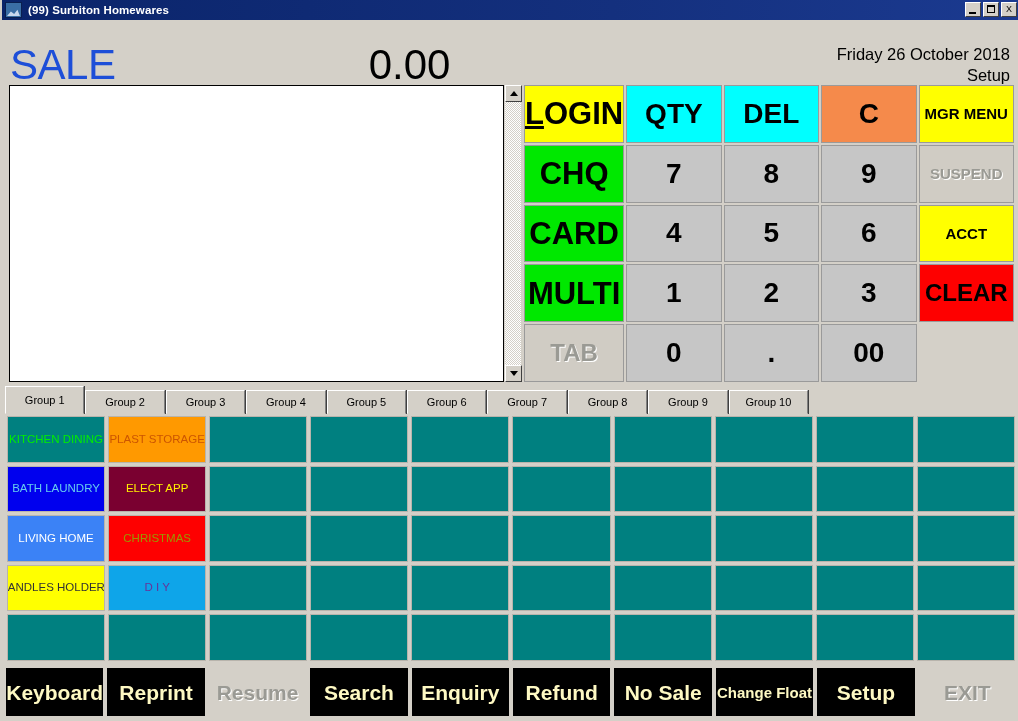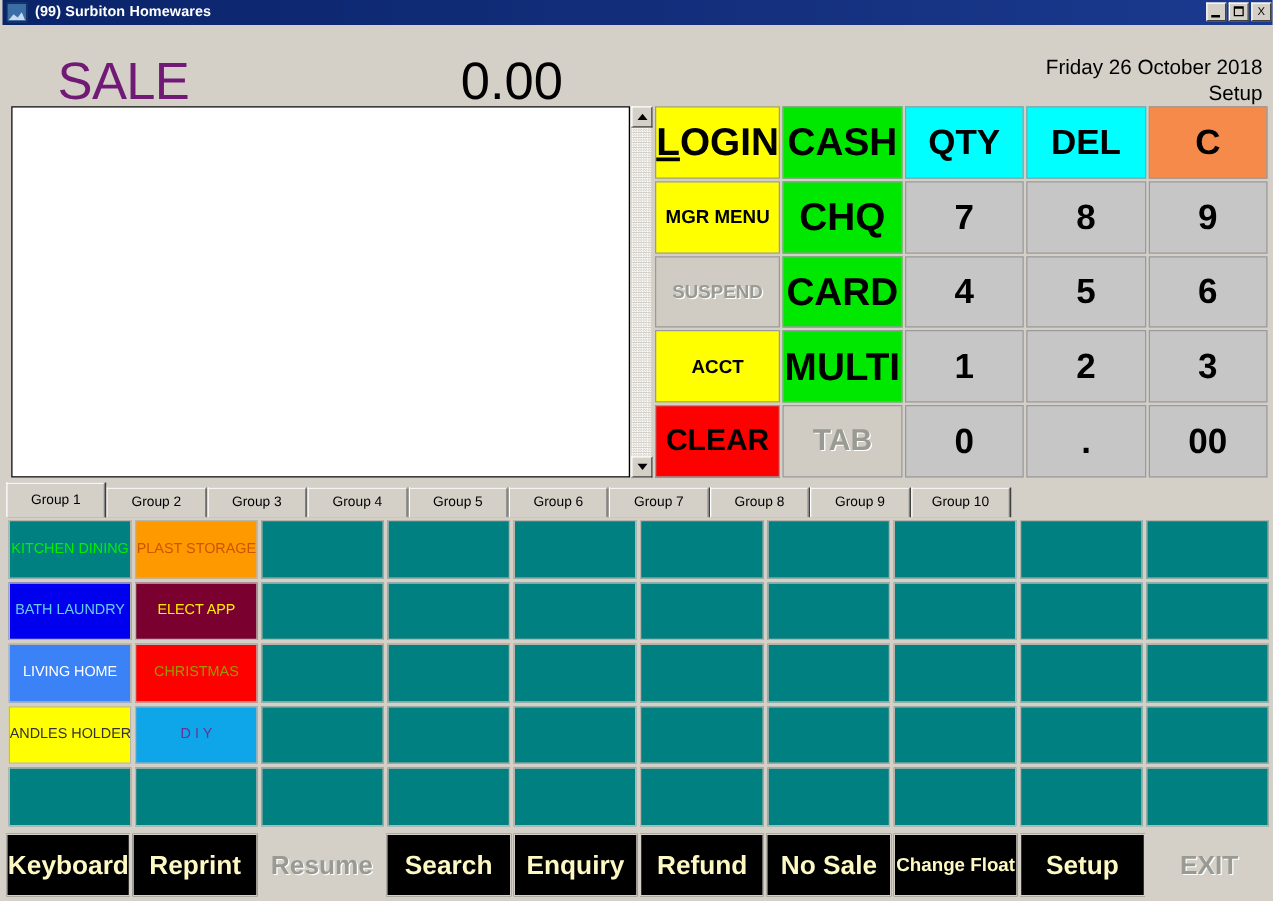--- a/index.html
+++ b/index.html
@@ -99,23 +99,22 @@
     position: absolute;
     left: 0; top: 20px;
     width: 1018px; height: 62px;
     background: #d4d0c8;
   }
   .sale-label {
     position: absolute;
     left: 8px; top: 24px;
     font-size: 42px;
     line-height: 42px;
-    color: #701a75;
+    color: #1d4ed8;
     letter-spacing: -0.5px;
-    margin-left: 36px;
   }
   .sale-amount {
     position: absolute;
     left: 300px; top: 24px;
     width: 215px;
     text-align: center;
     font-size: 42px;
     line-height: 42px;
     color: #000;
   }
@@ -336,21 +335,20 @@
   <div class="receipt-wrap">
     <div class="receipt-area"></div>
     <div class="scrollbar">
       <div class="sb-btn up"></div>
       <div class="sb-btn down"></div>
     </div>
   </div>
 
   <div class="keypad">
       <div class="key yellow f-xl"><span class="accel">L</span>OGIN</div>
-      <div class="key green f-xl">CASH</div>
       <div class="key cyan f-lg">QTY</div>
       <div class="key cyan f-lg">DEL</div>
       <div class="key orange f-lg">C</div>
       <div class="key yellow f-sm">MGR MENU</div>
       <div class="key green f-xl">CHQ</div>
       <div class="key grey f-lg">7</div>
       <div class="key grey f-lg">8</div>
       <div class="key grey f-lg">9</div>
       <div class="key grey f-sm disabled">SUSPEND</div>
       <div class="key green f-xl">CARD</div>

